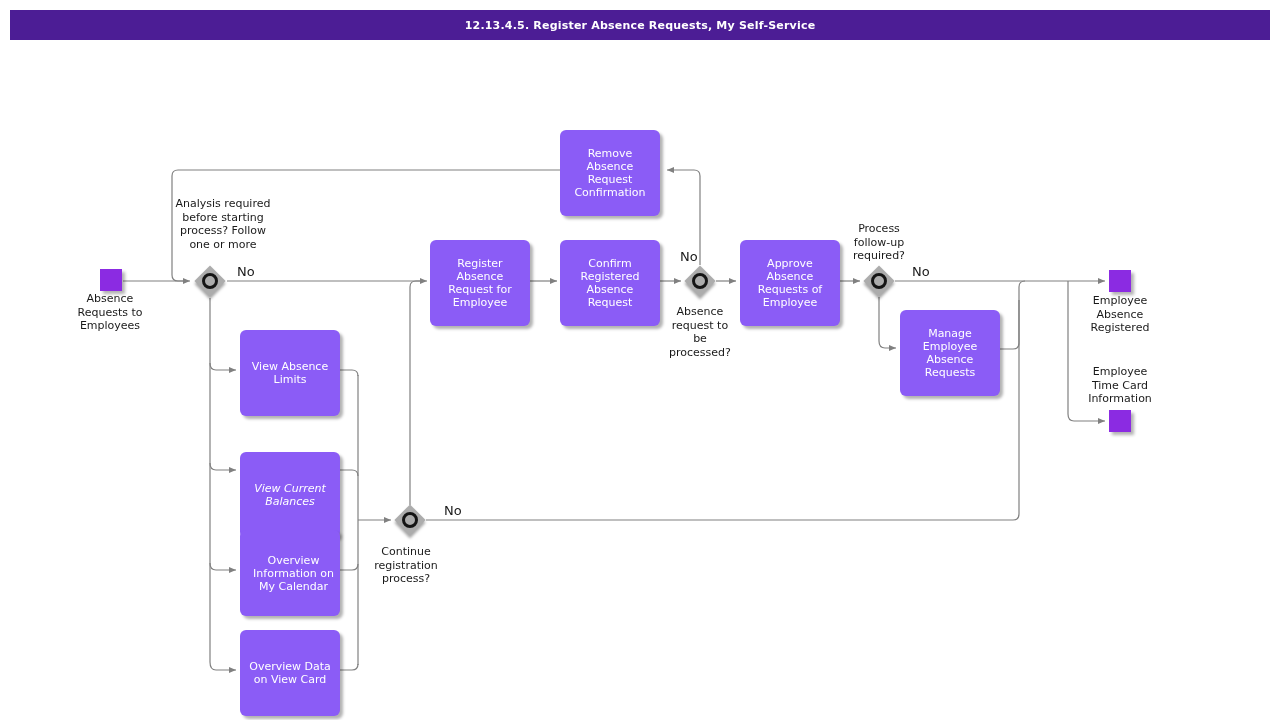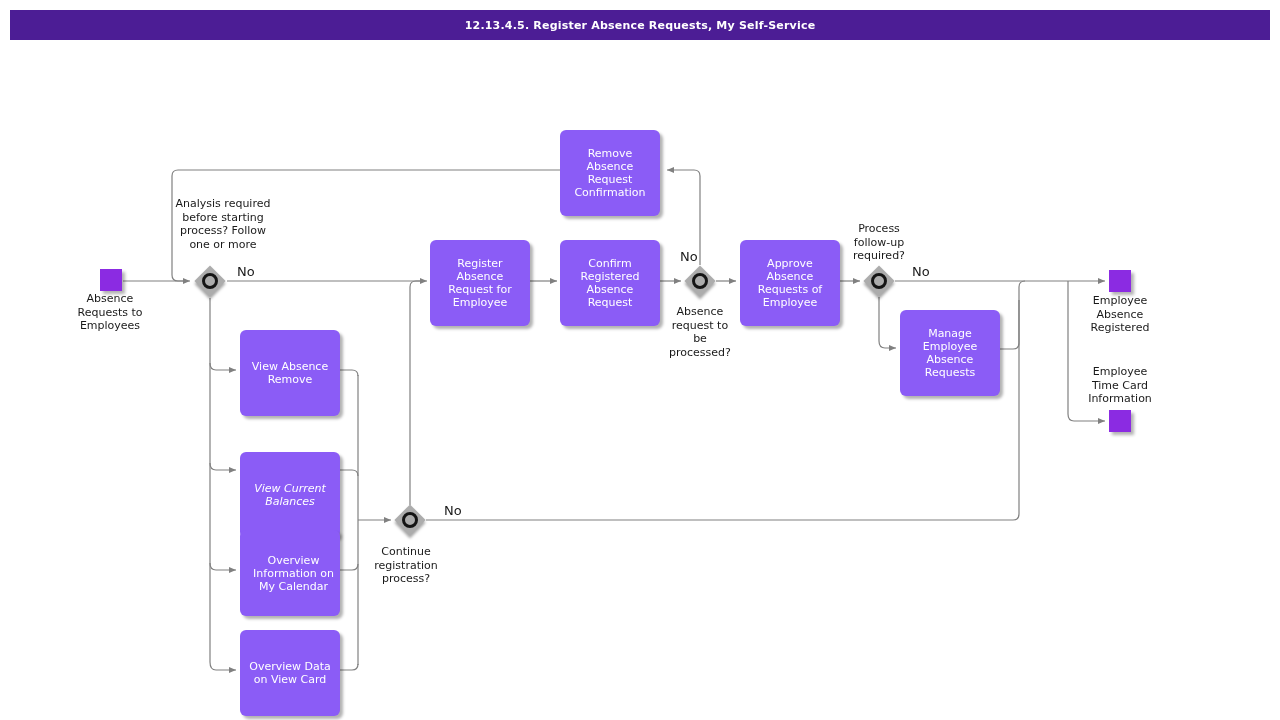--- a/index.html
+++ b/index.html
@@ -79,21 +79,21 @@
 
   <div class="event" style="left:1109px;top:410px;"></div>
   <div class="lbl" style="left:1082px;top:365px;width:76px;">Employee Time Card Information</div>
 
   <div class="task" style="left:430px;top:240px;">Register Absence Request for Employee</div>
   <div class="task" style="left:560px;top:240px;">Confirm Registered Absence Request</div>
   <div class="task" style="left:560px;top:130px;">Remove Absence Request Confirmation</div>
   <div class="task" style="left:900px;top:310px;">Manage Employee Absence Requests</div>
   <div class="task" style="left:740px;top:240px;">Approve Absence Requests of Employee</div>
 
-  <div class="task" style="left:240px;top:330px;">View Absence Remove</div>
+  <div class="task" style="left:240px;top:330px;">View Absence Limits</div>
   <div class="task" style="left:240px;top:452px;font-style:italic;">View Current Balances</div>
   <div class="task" style="left:240px;top:530px;padding-left:13px;">Overview Information on My Calendar</div>
   <div class="task" style="left:240px;top:630px;">Overview Data on View Card</div>
 
   <div class="gw" style="left:194px;top:265px;">
     <div class="dm"></div>
     <div class="ring"></div>
   </div>
   <div class="lbl" style="left:168px;top:197px;width:110px;text-align:center;">Analysis required before starting process? Follow one or more</div>
   <div class="no-lbl" style="left:237px;top:264px;">No</div>

